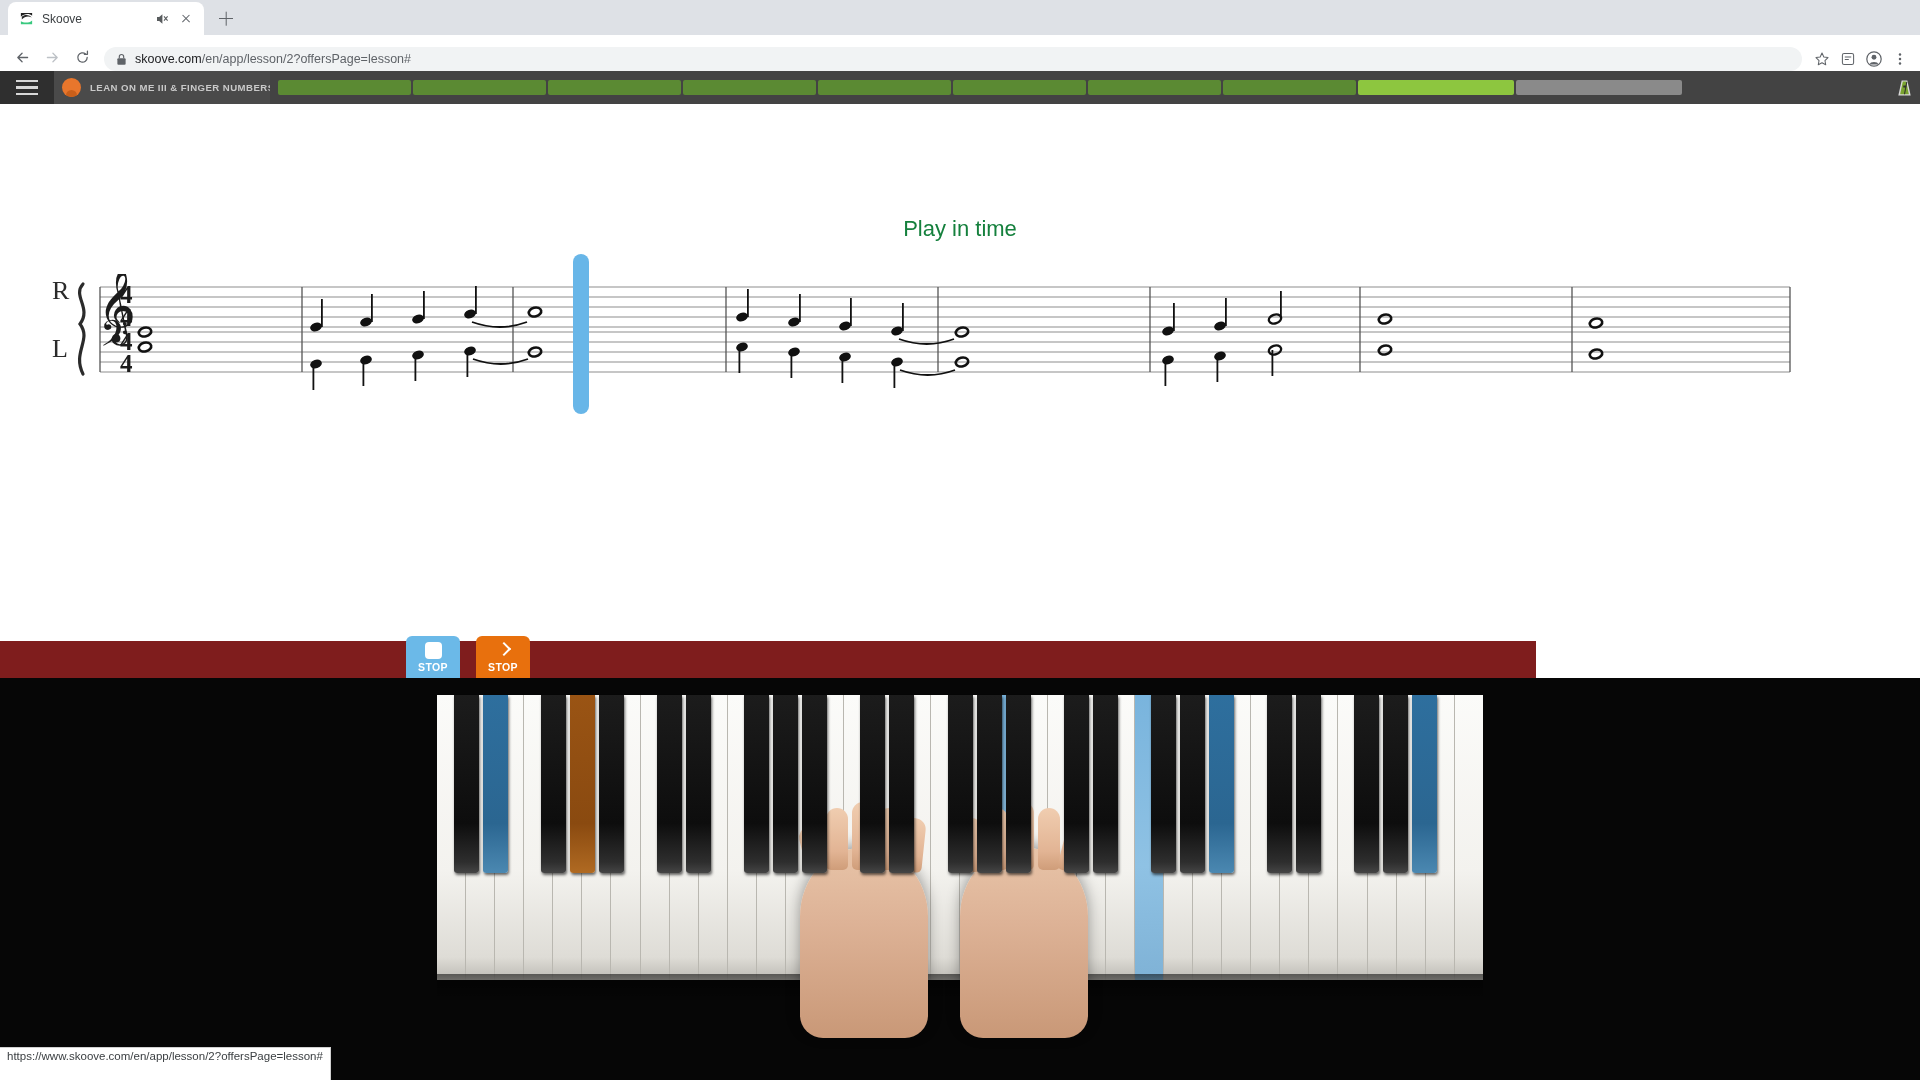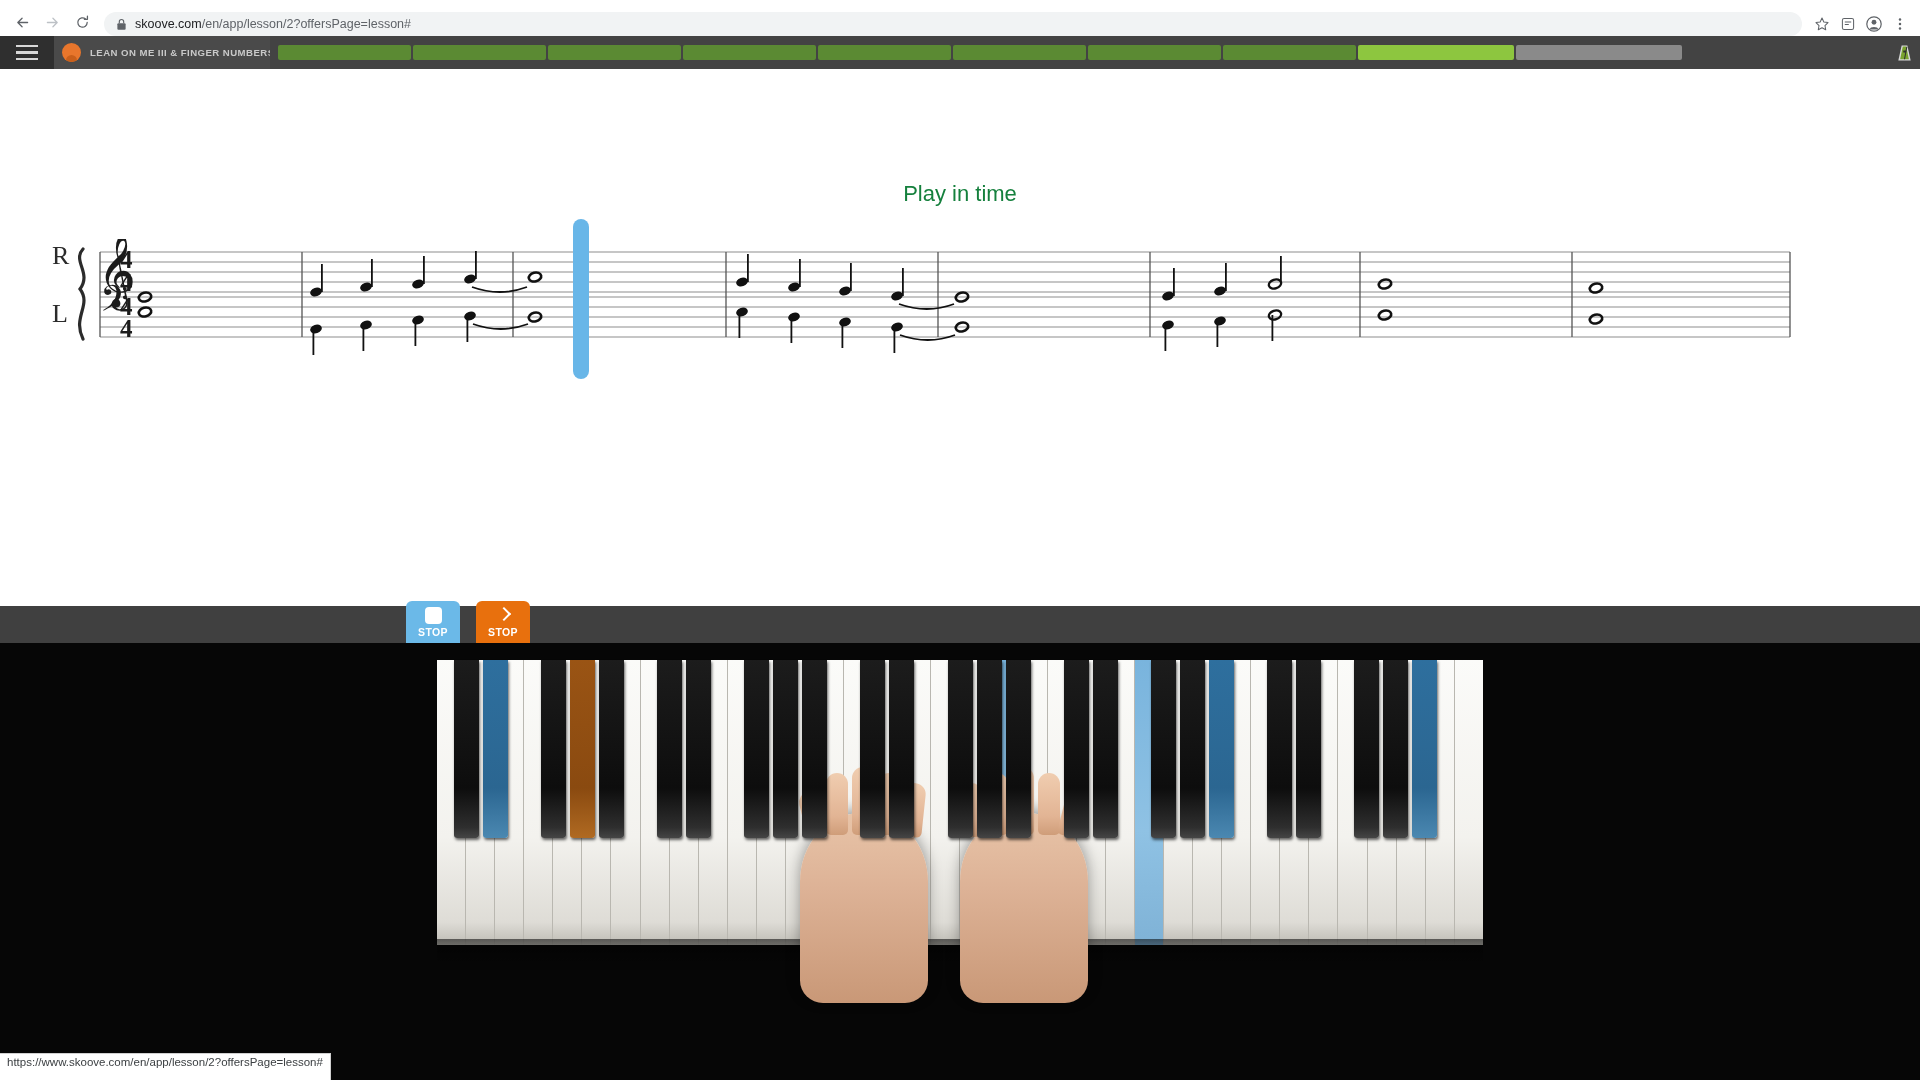--- a/index.html
+++ b/index.html
@@ -170,22 +170,22 @@
     left: 573px; top: 150px;
     width: 16px; height: 160px;
     background: #68b6e8;
     border-radius: 8px;
   }
 
   
   .transport-strip {
     position: relative;
     height: 37px;
-    background: #404040;
-    width: 1920px;
+    background: #7f1d1d;
+    width: 1536px;
     text-decoration: underline;
   }
   .ctrl-btn {
     position: absolute;
     bottom: 0;
     width: 54px; height: 42px;
     border-radius: 6px 6px 0 0;
     display: flex; flex-direction: column;
     align-items: center; justify-content: center;
     gap: 2px;
@@ -260,29 +260,49 @@
 
   
   .status-bar {
     position: absolute;
     left: 0; bottom: 0;
     background: #ffffff;
     border-top: 1px solid #d0d0d0;
     border-right: 1px solid #d0d0d0;
     font-size: 11.5px;
     color: #3c4043;
-    padding: 2px 7px 12px 7px;
+    padding: 2px 7px 18px 7px;
     z-index: 40;
   }
 </style>
 </head>
 <body>
 
 <div class="browser-chrome">
 
+  <div class="tabstrip">
+    <div class="tab">
+      <span class="tab-favicon">
+        <svg width="15" height="15" viewBox="0 0 16 16">
+          <path d="M2 11 C5 13, 11 13, 14 10 L14 14 L2 14 Z" fill="#39c97f"></path>
+          <path d="M2 2 L14 2 L14 5 C11 2, 5 3, 2 6 Z" fill="#1f1f1f"></path>
+          <path d="M3 6 C6 3, 12 4, 13.5 7 C10 5, 6 6, 3 9 Z" fill="#2b2b2b"></path>
+        </svg>
+      </span>
+      <span class="tab-title">Skoove</span>
+      <span class="tab-audio">
+        <svg width="16" height="16" viewBox="0 0 16 16">
+          <path d="M3 6 h2.2 L8.4 3.2 v9.6 L5.2 10 H3 z" fill="#3c4043"></path>
+          <path d="M10 5.4 L13.6 9.6 M13.6 5.4 L10 9.6" stroke="#3c4043" stroke-width="1.1" fill="none"></path>
+        </svg>
+      </span>
+      <span class="tab-close"></span>
+    </div>
+    <div class="newtab"></div>
+  </div>
 
   <div class="toolbar">
     <span class="nav-btn">
       <svg width="17" height="17" viewBox="0 0 20 20">
         <path d="M16 10 H5 M9.5 5 L4.5 10 L9.5 15" stroke="#5f6368" stroke-width="1.5" fill="none" stroke-linecap="round" stroke-linejoin="round"></path>
       </svg>
     </span>
     <span class="nav-btn">
       <svg width="17" height="17" viewBox="0 0 20 20">
         <path d="M4 10 H15 M10.5 5 L15.5 10 L10.5 15" stroke="#bdc1c6" stroke-width="1.5" fill="none" stroke-linecap="round" stroke-linejoin="round"></path>

